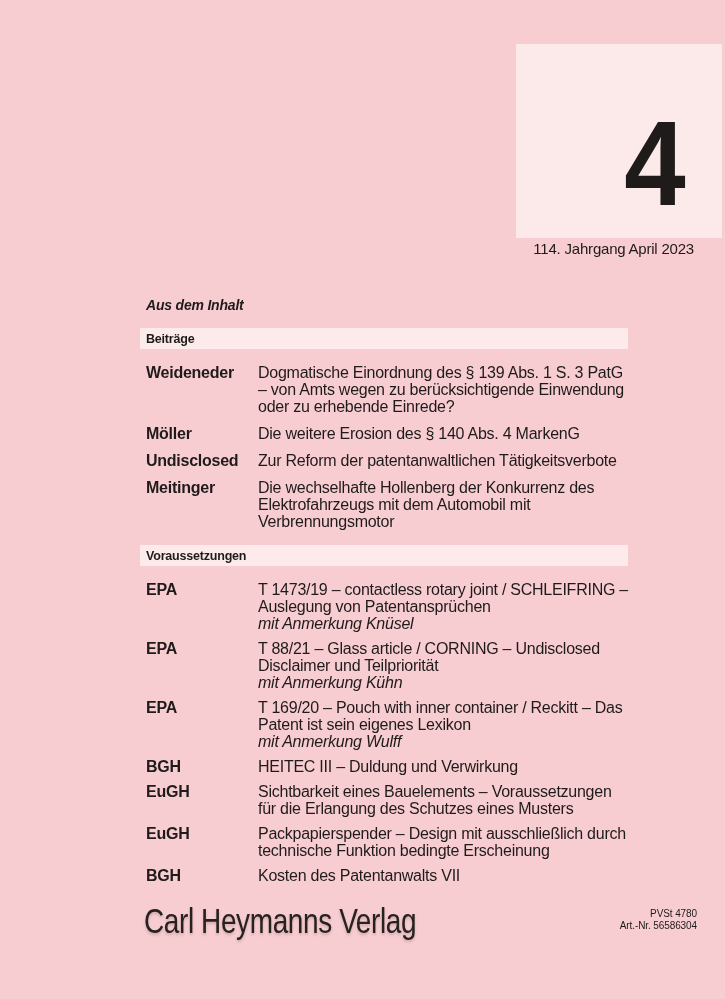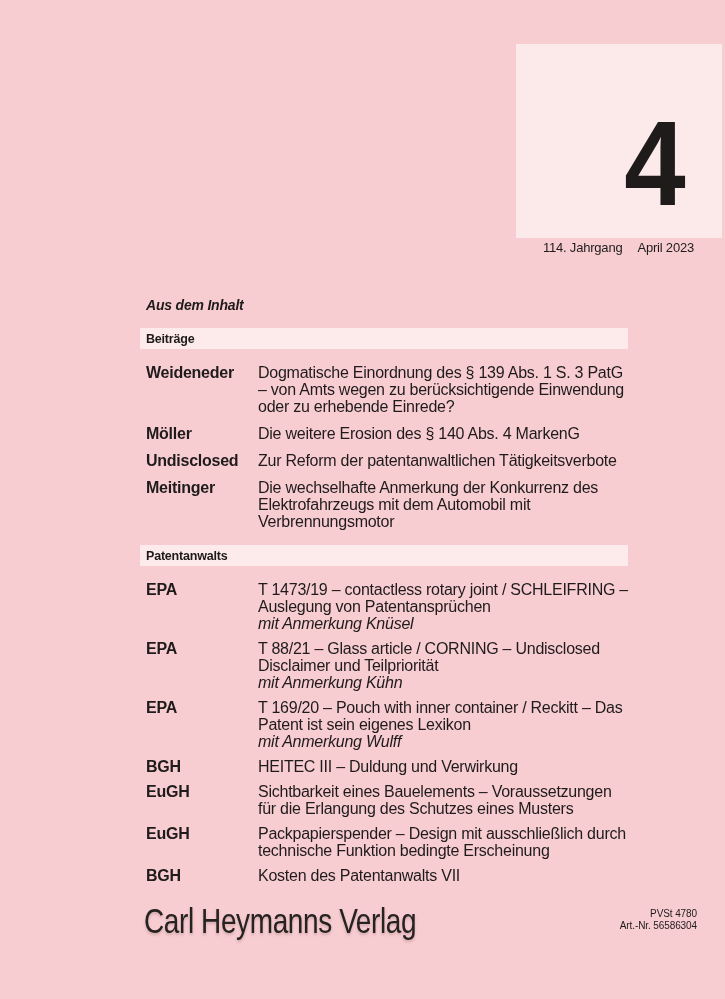--- a/index.html
+++ b/index.html
@@ -71,22 +71,22 @@
     font-weight: bold;
     line-height: 0.82;
     transform: scaleX(0.92);
     transform-origin: right top;
   }
   .issue-meta {
     position: absolute;
     right: 28px;
     top: 196px;
     display: flex;
-    gap: 15px;
-    font-size: 13px;
+    gap: 3px;
+    font-size: 15px;
     letter-spacing: -0.2px;
     white-space: nowrap;
   }
 
   
   .contents {
     position: absolute;
     left: 140px;
     top: 290px;
     width: 488px;
@@ -178,26 +178,26 @@
       <div class="entry">
         <span class="author">Möller</span>
         <span class="title">Die weitere Erosion des § 140 Abs. 4 MarkenG</span>
       </div>
       <div class="entry">
         <span class="author">Undisclosed</span>
         <span class="title">Zur Reform der patentanwaltlichen Tätigkeitsverbote</span>
       </div>
       <div class="entry">
         <span class="author">Meitinger</span>
-        <span class="title">Die wechselhafte Anmerkung der Konkurrenz des Elektrofahrzeugs mit dem Automobil mit Verbrennungsmotor</span>
+        <span class="title">Die wechselhafte Hollenberg der Konkurrenz des Elektrofahrzeugs mit dem Automobil mit Verbrennungsmotor</span>
       </div>
     </div>
 
     <div class="section-band">
-      <span>Patentanwalts</span>
+      <span>Voraussetzungen</span>
     </div>
     <div class="entries entries-decisions">
       <div class="entry">
         <span class="author">EPA</span>
         <span class="title"><span>T 1473/19 – contactless rotary joint / SCHLEIFRING – Auslegung von Patentansprüchen</span><br>
           <span class="note">mit Anmerkung Knüsel</span></span>
       </div>
       <div class="entry">
         <span class="author">EPA</span>
         <span class="title"><span>T 88/21 – Glass article / CORNING – Undisclosed Disclaimer und Teilpriorität</span><br>

